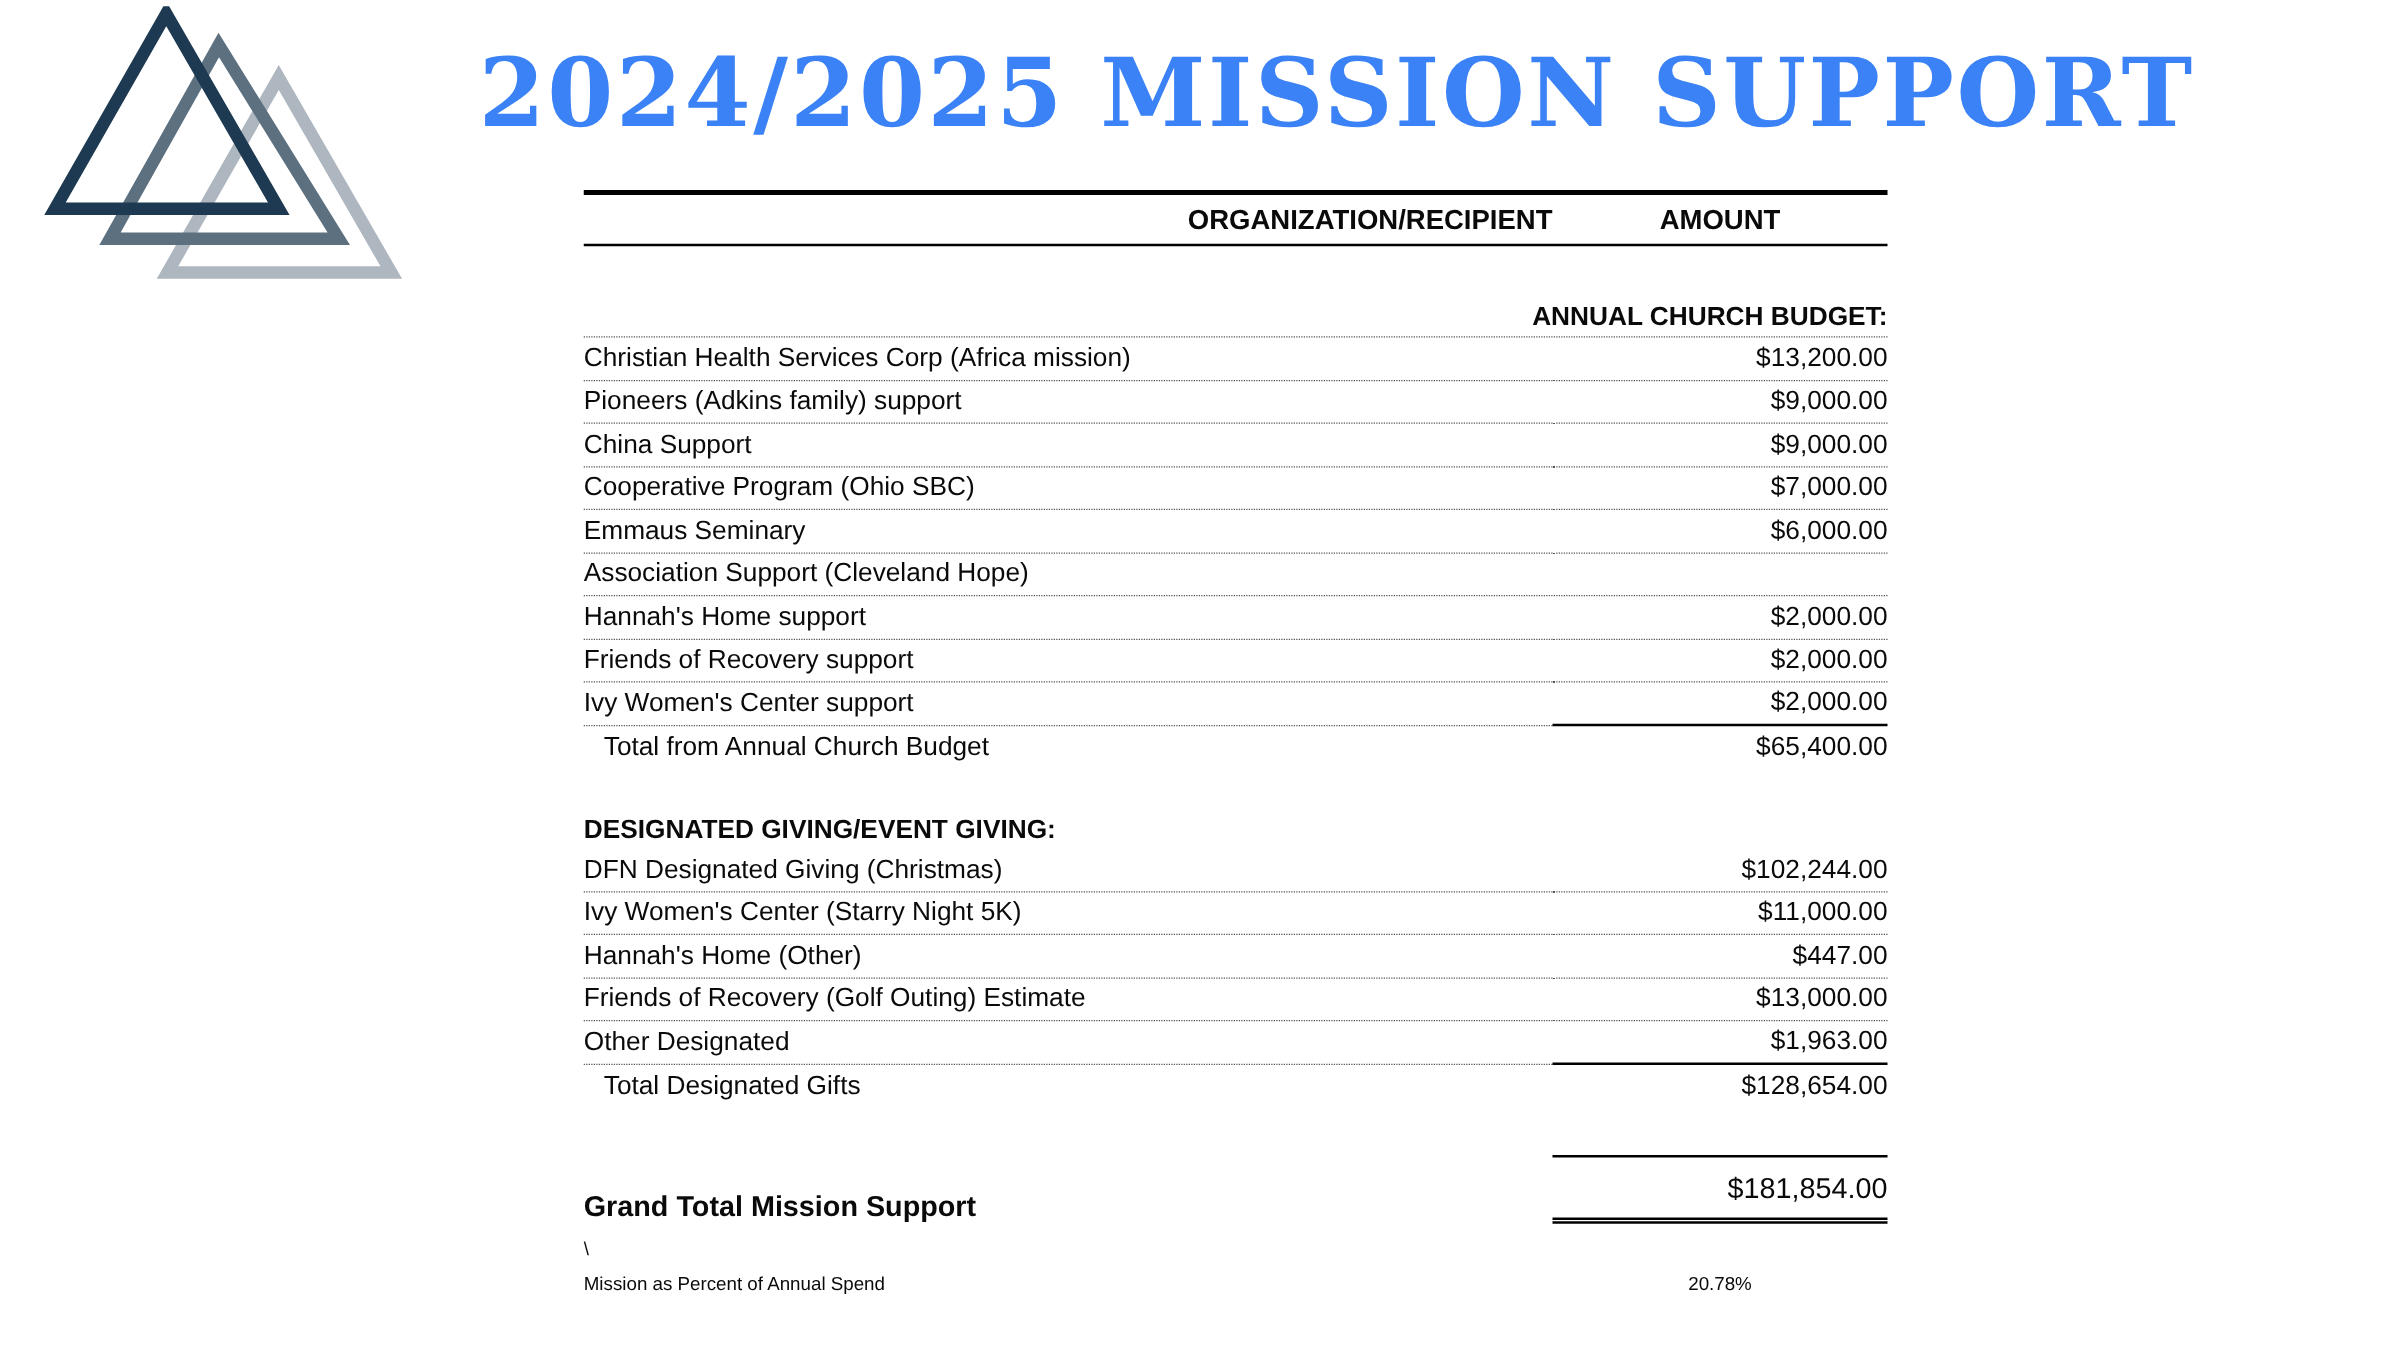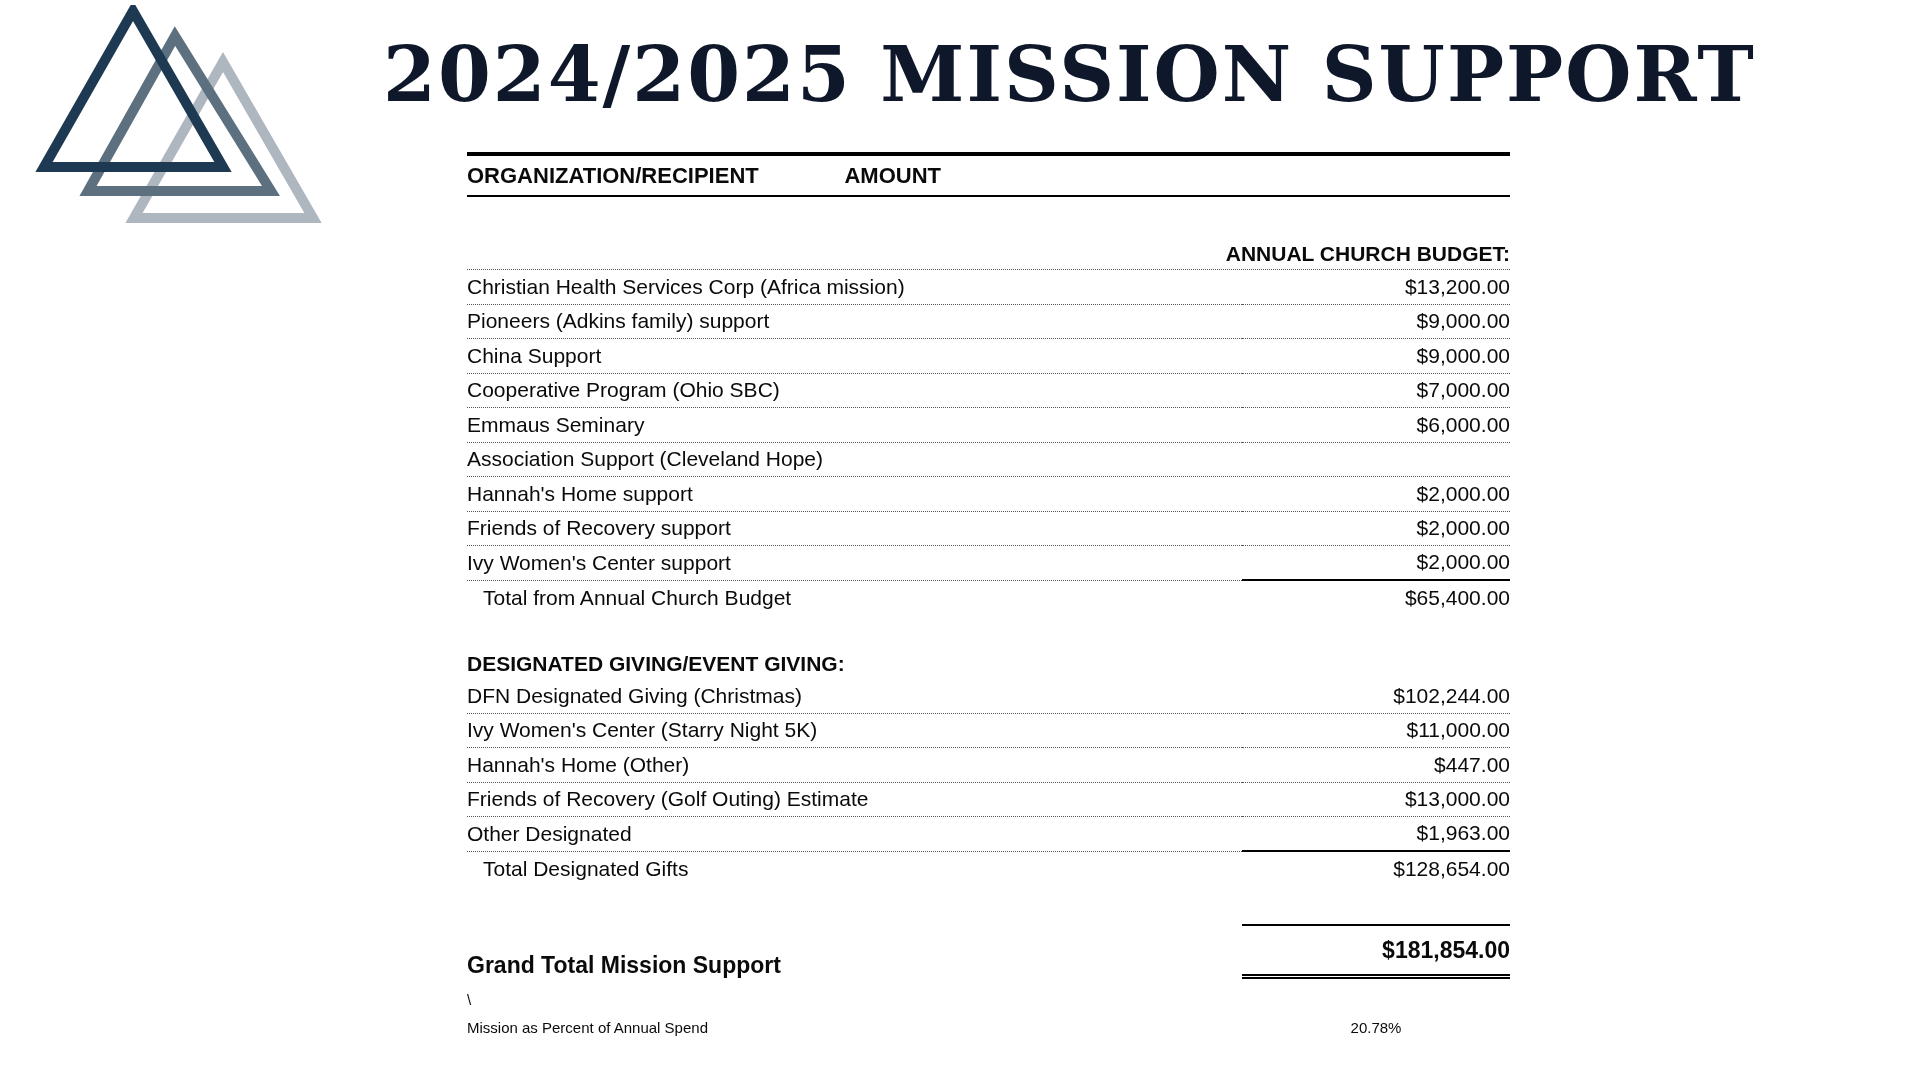--- a/index.html
+++ b/index.html
@@ -16,21 +16,21 @@
     position: absolute; left: 383px; top: 30px; width: 1480px;
     font-family: "DejaVu Serif", serif;
     font-weight: 700; font-size: 76px; letter-spacing: 2px;
     white-space: nowrap;
   }
 
   
   .table { position: absolute; left: 467px; top: 152px; width: 1043px; }
 
   .thead {
-    display: flex; justify-content: flex-start; align-items: center;
+    display: flex; justify-content: flex-end; align-items: center;
     height: 45px;
     border-top: 4px solid #000; border-bottom: 2px solid #000;
     font-weight: 700; font-size: 22px;
   }
   .thead .amount-col { width: 268px; text-align: center; }
 
   .section { margin-top: 0; }
   .section:first-child { margin-top: 44px; text-align: right; }
   .section + .section { margin-top: 36px; }
 
@@ -49,21 +49,21 @@
   .total-row .cell.label, .total-row .cell.amount { border-bottom: none; margin-left: 16px; }
 
   
   .grand-row { display: flex; margin-top: 38px; align-items: flex-end; }
   .grand-row .g-label {
     flex: 1 1 auto; display: flex; align-items: center;
     font-weight: 700; font-size: 23px;
   }
   .grand-row .g-amount {
     width: 268px; text-align: right;
-    font-weight: 700; font-size: 23px;
+    font-weight: 400; font-size: 23px;
     border-top: 2px solid #000;
     border-bottom: 5px double #000;
     padding: 11px 0 10px 0;
   }
 
   .footnote { margin-top: 12px; font-size: 15px; line-height: 18px; }
 
   .percent-row { display: flex; margin-top: 10px; }
   .percent-row .p-label { flex: 1 1 auto; font-size: 15px; }
   .percent-row .p-value { width: 268px; text-align: center; font-size: 15px; }
@@ -72,21 +72,21 @@
 <body>
 
 <div class="page">
 
   <svg class="logo" width="310" height="232" viewBox="0 0 310 232" aria-hidden="true">
     <polygon points="193,57 104,213 283,213" fill="none" stroke="#AEB6BF" stroke-width="10"></polygon>
     <polygon points="145,31 58,186 241,186" fill="none" stroke="#5D7080" stroke-width="10"></polygon>
     <polygon points="103,6 14,162 193,162" fill="none" stroke="#1D3A52" stroke-width="10"></polygon>
   </svg>
 
-  <h1 class="title" style="color:#0f172a">2024/2025 MISSION SUPPORT</h1>
+  <h1 class="title" style="color:#3b82f6">2024/2025 MISSION SUPPORT</h1>
 
   <div class="table">
 
     <div class="thead">
       <span>ORGANIZATION/RECIPIENT</span>
       <span class="amount-col">AMOUNT</span>
     </div>
 
     <div id="sections">
         <div class="section">

